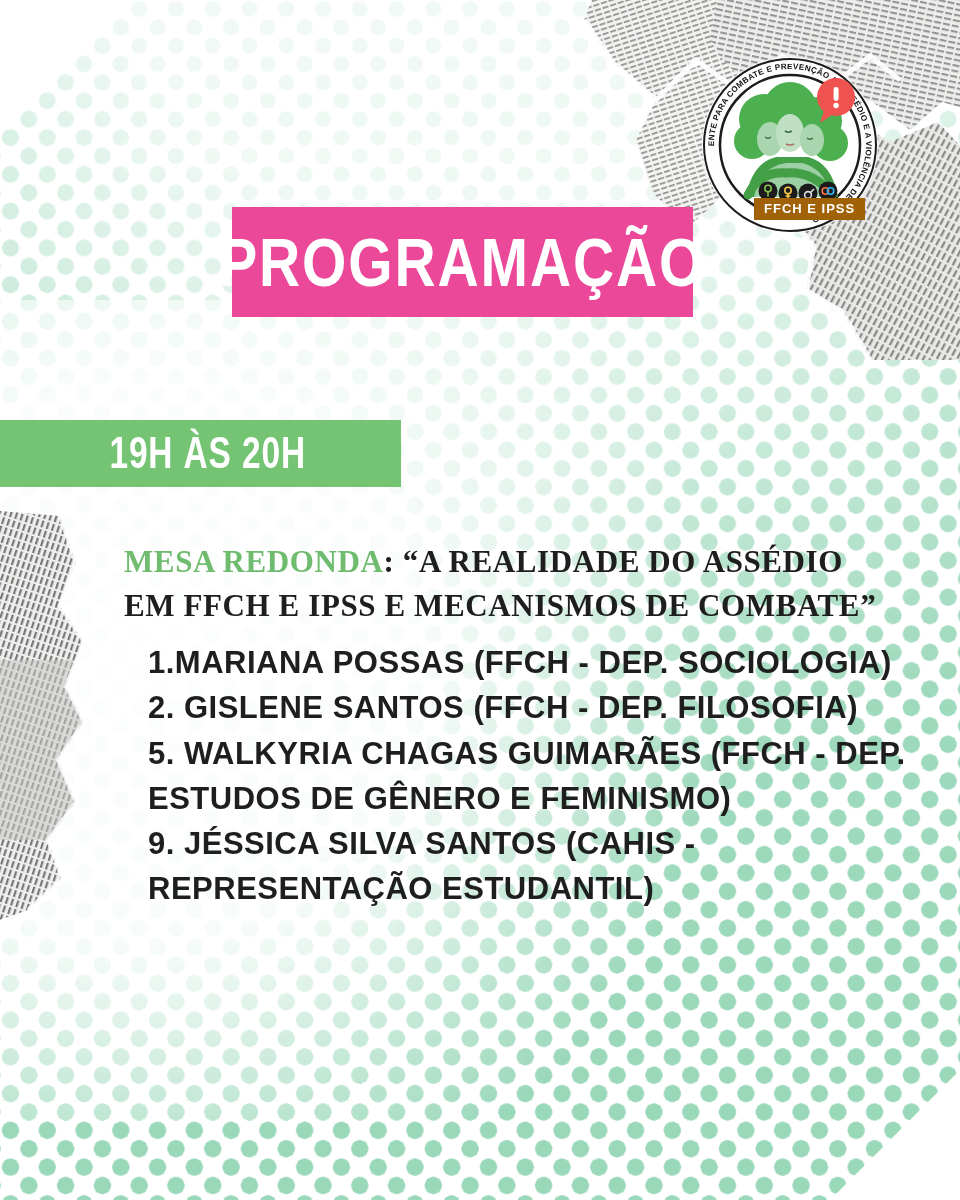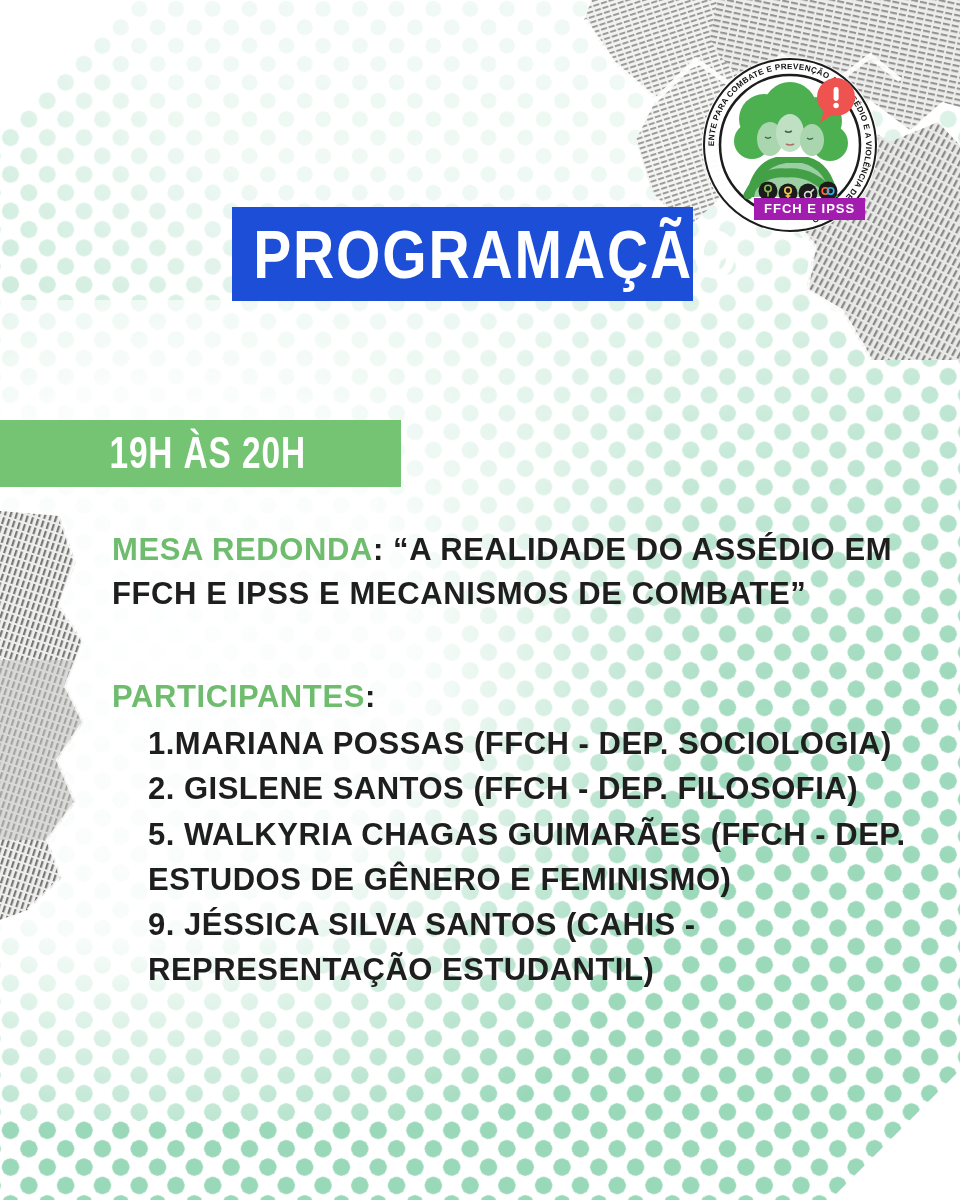--- a/index.html
+++ b/index.html
@@ -70,25 +70,26 @@
     left: -12px; top: 510px;
     width: 110px; height: 420px;
     z-index: 2;
     pointer-events: none;
   }
 
   
   .title-banner {
     position: absolute;
     left: 232px; top: 207px;
-    width: 461px; height: 94px;
-    background: #1d4ed8;
+    width: 461px; height: 110px;
+    background: #ec4899;
     z-index: 4;
     display: flex;
     align-items: center;
+    justify-content: center;
   }
   .title-banner .title-text {
     color: #ffffff;
     font-family: "Liberation Sans Narrow", "Liberation Sans", sans-serif;
     font-weight: bold;
     font-size: 62px;
     letter-spacing: 2px;
     line-height: 1;
     transform: scaleX(0.92) scaleY(1.12);
     white-space: nowrap;
@@ -126,22 +127,23 @@
     font-family: "Liberation Sans Narrow", "Liberation Sans", sans-serif;
     font-weight: bold;
     color: #1e1e1e;
     transform-origin: left top;
     margin-left: 36px;
   }
   .headline {
     font-size: 31px;
     line-height: 1.42;
     letter-spacing: 0.6px;
-    margin: 0;
+    margin: 12px;
     max-width: 790px;
+    font-family: Liberation Serif, serif;
   }
   .headline .lead {
     color: #6fbc6f;
   }
   .headline .lead .colon { color: #1e1e1e; }
 
   .participants-label {
     font-size: 31px;
     line-height: 1.2;
     letter-spacing: 0.6px;
@@ -166,21 +168,21 @@
   
   .seal {
     position: absolute;
     left: 690px; top: 45px;
     width: 200px; height: 200px;
     z-index: 3;
   }
   .ffch-tag {
     position: absolute;
     left: 754px; top: 198px;
-    background: #a21caf;
+    background: #a16207;
     color: #ffffff;
     font-family: "Liberation Sans Narrow", "Liberation Sans", sans-serif;
     font-weight: bold;
     font-size: 13px;
     letter-spacing: 1px;
     padding: 3px 10px 4px 10px;
     z-index: 6;
     white-space: nowrap;
   }
 </style>
@@ -337,23 +339,20 @@
     <span class="time-text">19H ÀS 20H</span>
   </div>
 
   <div class="content">
 
     <p class="cond headline">
       <span class="lead"><span>MESA REDONDA</span><span class="colon">:</span></span>
       <span>“A REALIDADE DO ASSÉDIO EM FFCH E IPSS E MECANISMOS DE COMBATE”</span>
     </p>
 
-    <p class="cond participants-label">
-      <span>PARTICIPANTES</span><span class="colon">:</span>
-    </p>
 
     <ul class="plist">
       <li class="cond">1.MARIANA POSSAS (FFCH - DEP. SOCIOLOGIA)</li>
       <li class="cond">2. GISLENE SANTOS (FFCH - DEP. FILOSOFIA)</li>
       <li class="cond">5. WALKYRIA CHAGAS GUIMARÃES (FFCH - DEP.  ESTUDOS DE GÊNERO E FEMINISMO)</li>
       <li class="cond">9. JÉSSICA SILVA SANTOS (CAHIS - REPRESENTAÇÃO ESTUDANTIL)</li>
     </ul>
   </div>
 
 </div>

